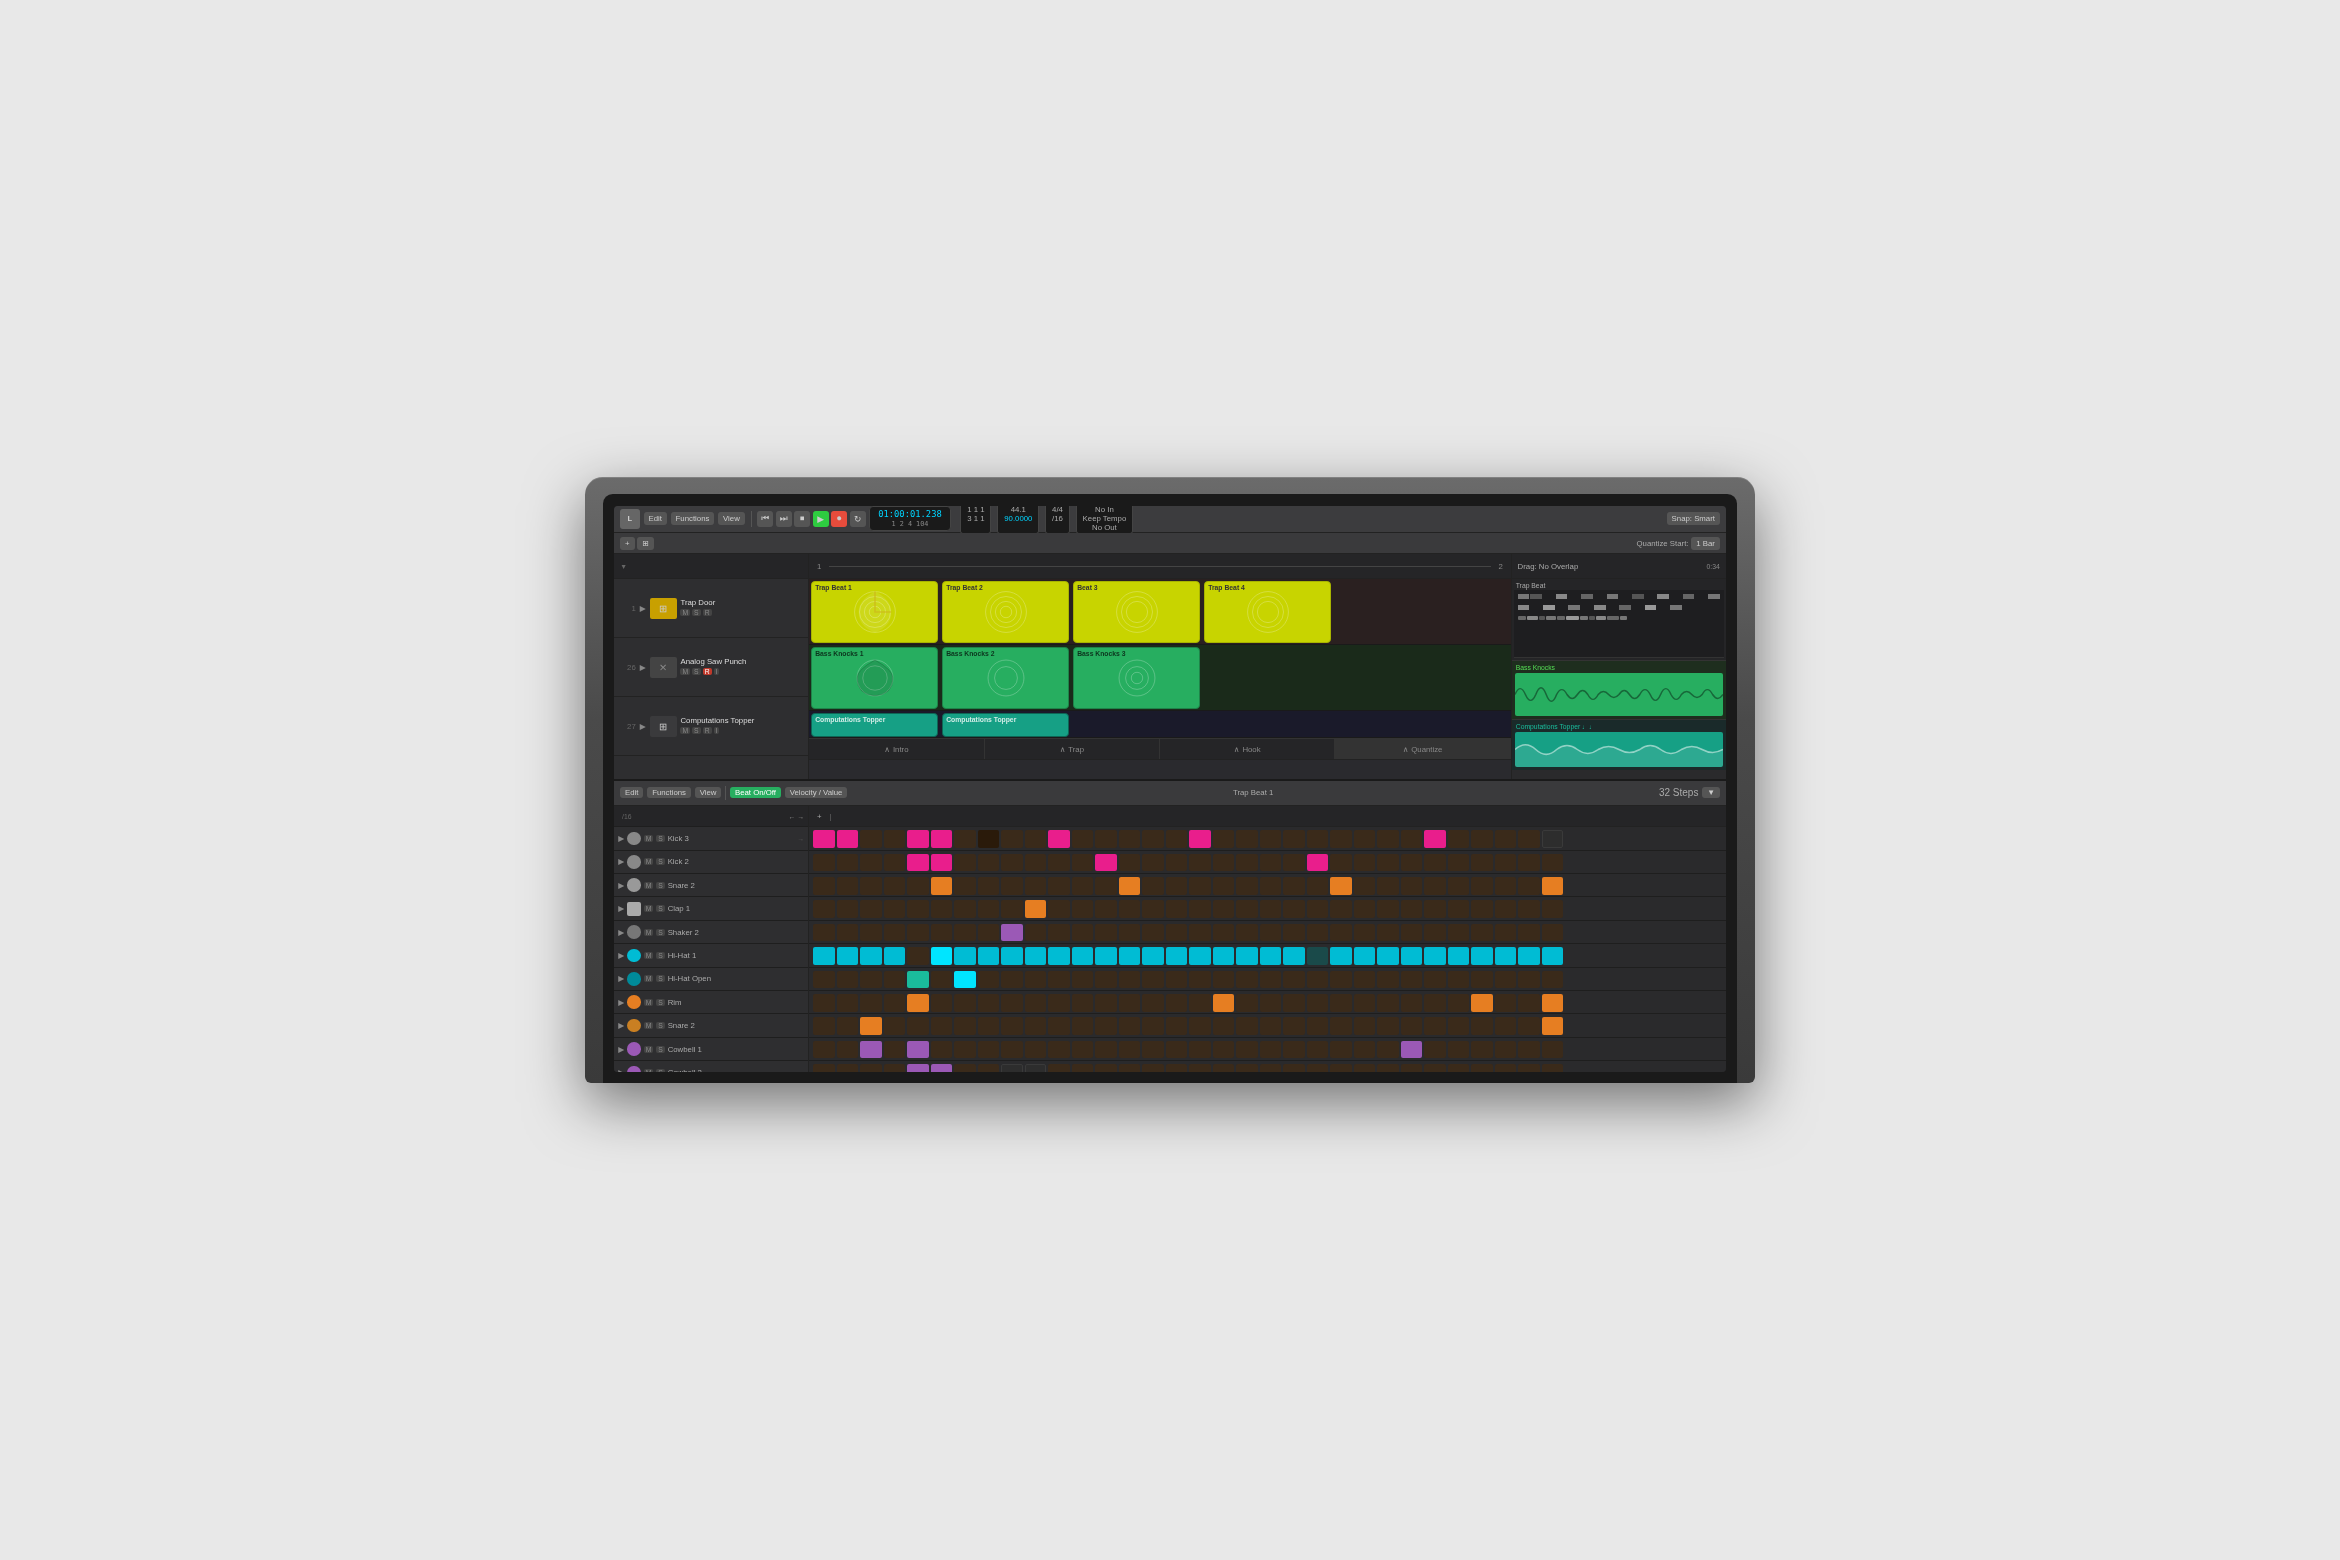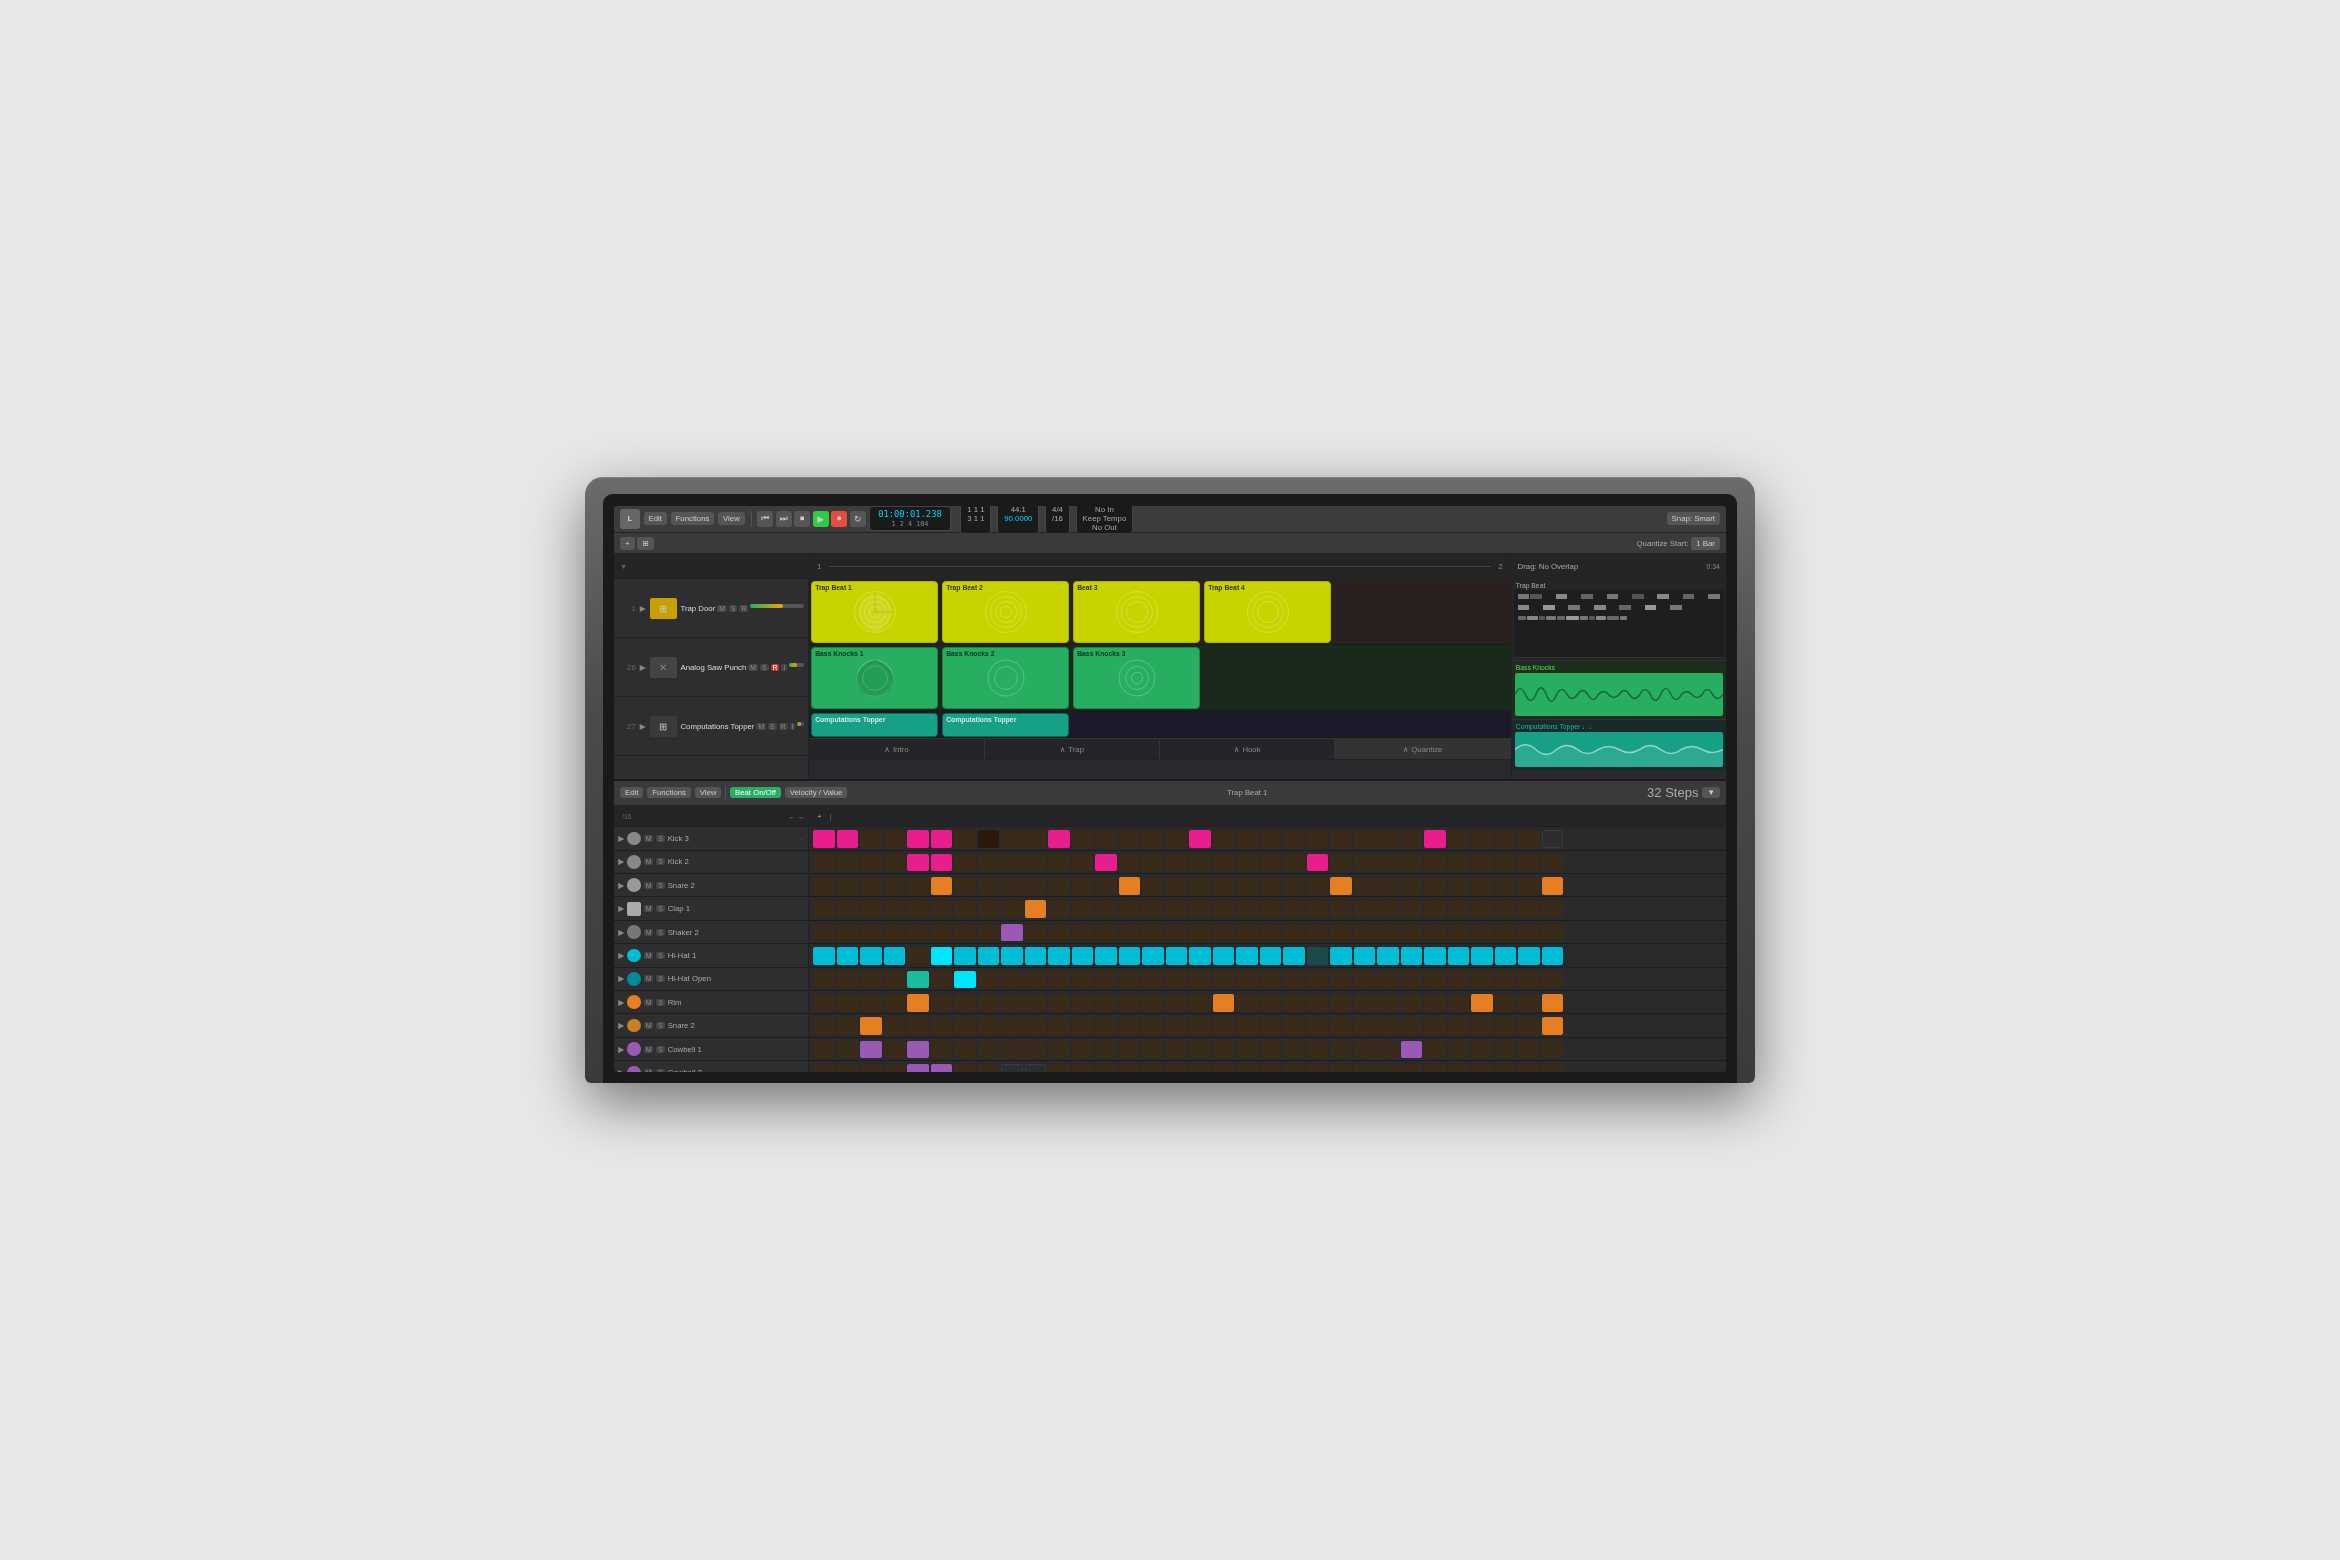--- a/index.html
+++ b/index.html
@@ -184,21 +184,21 @@
 
     .track-icon.green { background: #27ae60; }
     .track-icon.x-mark {
       background: #444;
       position: relative;
     }
 
     .track-info {
       flex: 1;
       display: flex;
-      flex-direction: row;
+      flex-direction: column;
       gap: 2px;
     }
 
     .track-name {
       font-size: 7.8px;
       color: #ddd;
     }
 
     .track-controls {
       display: flex;
@@ -829,21 +829,21 @@
               <div class="seq-toolbar">
                 <div class="seq-btn">Edit</div>
                 <div class="seq-btn">Functions</div>
                 <div class="seq-btn">View</div>
                 <div style="width:1px; height:13.7px; background:#555;"></div>
                 <div class="seq-btn active">Beat On/Off</div>
                 <div class="seq-btn">Velocity / Value</div>
                 <div style="flex:1;"></div>
                 <span style="font-size:7.8px; color:#aaa;">Trap Beat 1</span>
                 <div style="flex:1;"></div>
-                <span style="font-size:13px; color:#aaa;">32 Steps</span>
+                <span style="font-size:10px; color:#aaa;">32 Steps</span>
                 <div class="seq-btn">▼</div>
               </div>
 
               <div class="seq-content">
 
                 <div class="seq-tracks-panel">
                   <div class="seq-track-row" style="background:#252527; height:21.5px;">
                     <span style="font-size:6.8px; color:#666; padding-left:3.9px;">/16</span>
                     <div style="flex:1;"></div>
                     <div style="display:flex; gap:2px;">

